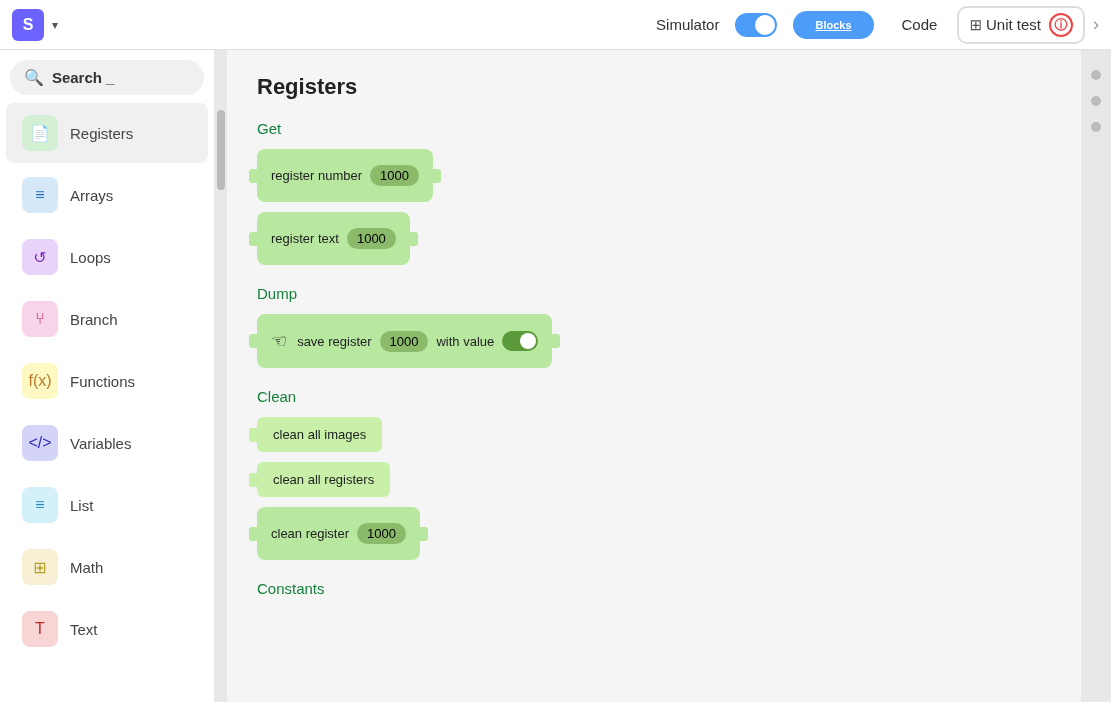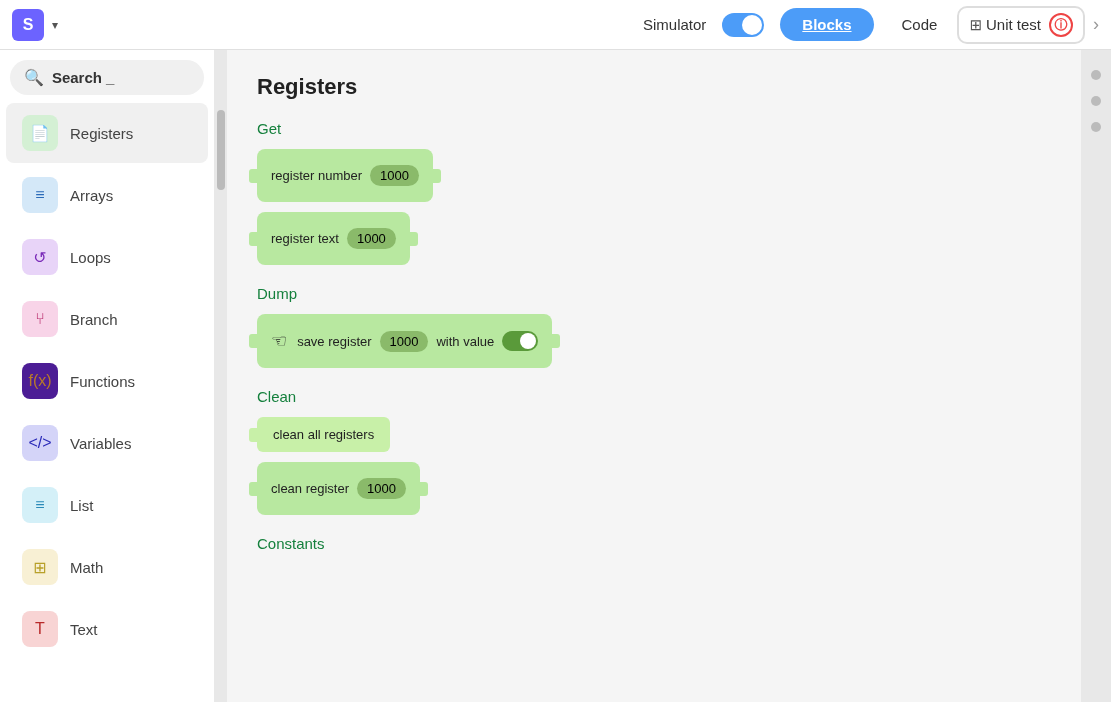--- a/index.html
+++ b/index.html
@@ -48,21 +48,21 @@
       background: white;
       border-radius: 50%;
       margin-left: auto;
     }
     .btn-blocks {
       background: #4c9cf8;
       color: white;
       border: none;
       border-radius: 20px;
       padding: 8px 22px;
-      font-size: 15px;
+      font-size: 11px;
       font-weight: 600;
       cursor: pointer;
       text-decoration: underline;
     }
     .btn-code {
       background: transparent;
       color: #333;
       border: none;
       font-size: 15px;
       cursor: pointer;
@@ -129,21 +129,21 @@
       width: 36px; height: 36px;
       border-radius: 8px;
       display: flex; align-items: center; justify-content: center;
       font-size: 16px;
       flex-shrink: 0;
     }
     .icon-registers { background: #d4f0d4; color: #2a8a2a; }
     .icon-arrays { background: #d4e8f8; color: #2a6ab8; }
     .icon-loops { background: #e8d4f8; color: #7a2ab8; }
     .icon-branch { background: #f8d4e8; color: #b82a6a; }
-    .icon-functions { background: #4c1d95; color: #b87a2a; }
+    .icon-functions { background: #fef9c3; color: #b87a2a; }
     .icon-variables { background: #d4d4f8; color: #2a2ab8; }
     .icon-list { background: #d4f0f8; color: #2a8ab8; }
     .icon-math { background: #f8f0d4; color: #b8a02a; }
     .icon-text { background: #f8d4d4; color: #b82a2a; }
     .sidebar-label {
       font-size: 15px; color: #444; font-weight: 500;
     }
 
     
     .sidebar-scroll { overflow-y: auto; flex: 1; }
@@ -391,20 +391,23 @@
               <span class="cursor-hand">☜</span>
               <span>save register</span>
               <span class="block-pill">1000</span>
               <span>with value</span>
               <div class="block-toggle"></div>
             </div></div>
         </div>
         <div class="section">
           <div class="section-label">Clean</div>
           <div class="block-row"><div class="block-simple">
+              <span>clean all images</span>
+            </div></div>
+          <div class="block-row"><div class="block-simple">
               <span>clean all registers</span>
             </div></div>
           <div class="block-row"><div class="block-green">
               <span>clean register</span>
               <span class="block-pill">1000</span>
             </div></div>
         </div>
         <div class="section">
           <div class="section-label">Constants</div>
         </div>

